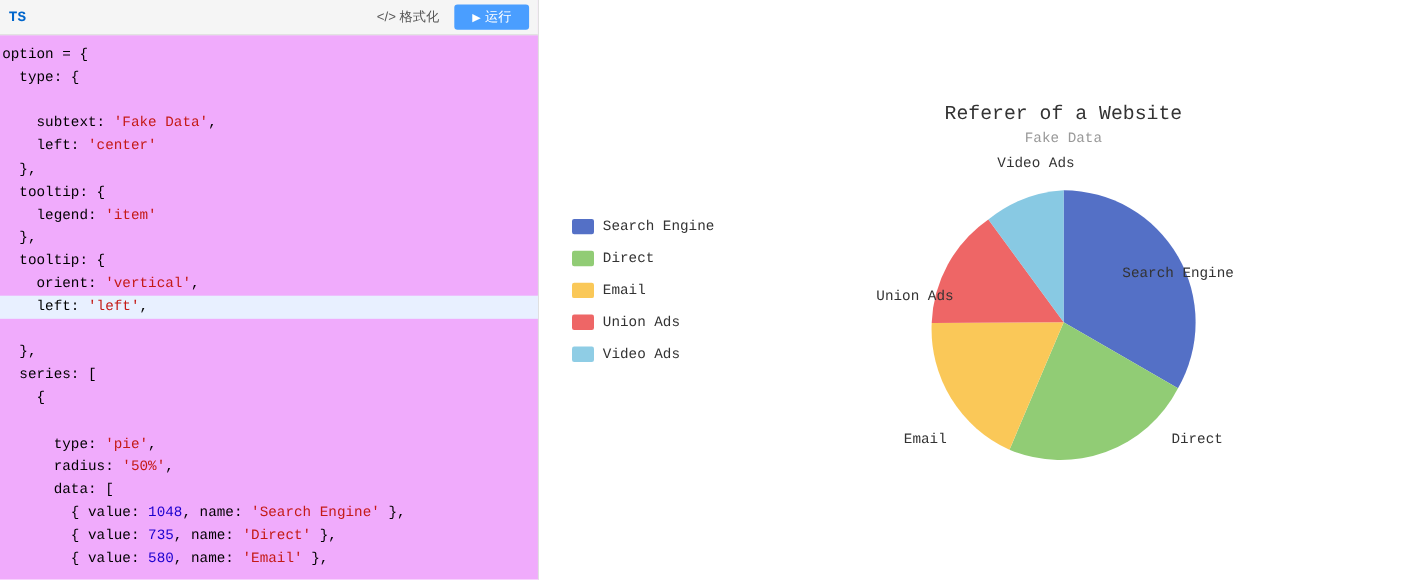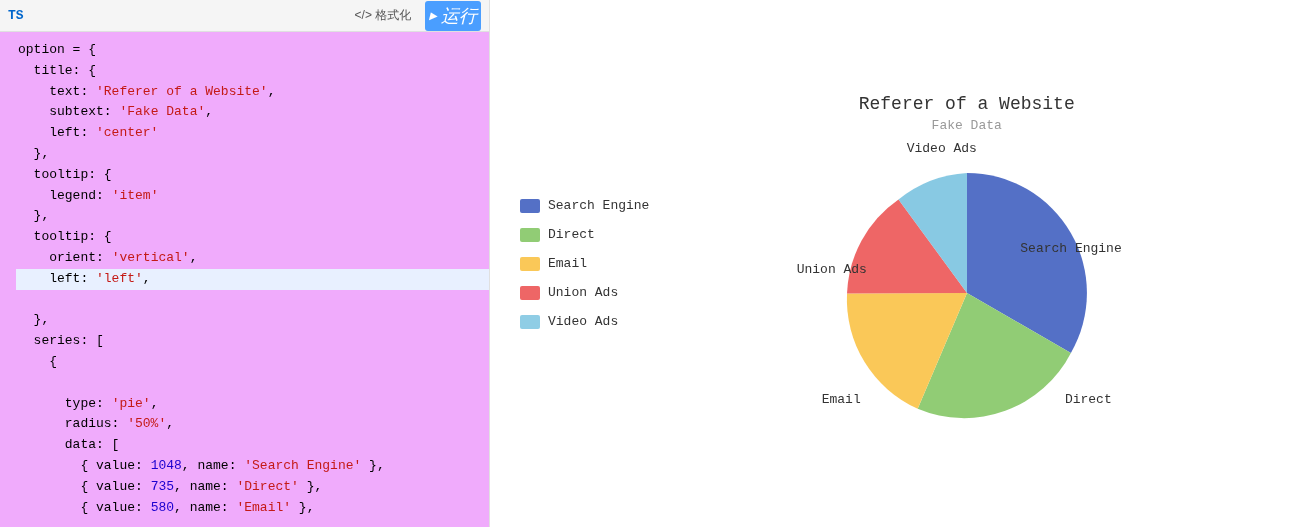--- a/index.html
+++ b/index.html
@@ -47,42 +47,40 @@
       color: #555;
       font-size: 12px;
       cursor: pointer;
       padding: 2px 6px;
     }
 
     .run-btn {
       background: #4a9eff;
       border: none;
       color: #fff;
-      font-size: 18px;
+      font-size: 12px;
       cursor: pointer;
-      padding: 3px 4px;
+      padding: 3px 16px;
       border-radius: 3px;
       display: flex;
       align-items: center;
       gap: 4px;
-      font-style: italic;
     }
 
     .run-btn::before {
       content: '▶';
       font-size: 10px;
     }
 
     .code-content {
       padding: 8px 2px;
       overflow-y: auto;
       flex: 1;
       line-height: 1.6;
       font-size: 13px;
-      margin-left: 16px;
     }
 
     .code-line { white-space: pre; }
 
     
     .kw { color: #000; }          
     .str { color: #c41a16; }      
     .num { color: #1c00cf; }       
     .highlight-line {
       background: #e8f0ff;
@@ -179,22 +177,22 @@
 
 <div class="code-panel">
   <div class="toolbar">
     <span class="ts-badge">TS</span>
     <div class="toolbar-spacer"></div>
     <button class="format-btn">&lt;/&gt; 格式化</button>
     <button class="run-btn">运行</button>
   </div>
   <div class="code-content">
     <span class="code-line"><span class="kw">option = {</span></span><br>
-    <span class="code-line"><span class="kw">  title: {</span></span><br>
-    <span class="code-line"><span class="kw">    text: </span><span class="str">'Referer of a Website'</span><span class="kw">,</span></span><br>
+    <span class="code-line"><span class="kw">  type: {</span></span><br>
+    <br>
     <span class="code-line"><span class="kw">    subtext: </span><span class="str">'Fake Data'</span><span class="kw">,</span></span><br>
     <span class="code-line"><span class="kw">    left: </span><span class="str">'center'</span></span><br>
     <span class="code-line"><span class="kw">  },</span></span><br>
     <span class="code-line"><span class="kw">  tooltip: {</span></span><br>
     <span class="code-line"><span class="kw">    legend: </span><span class="str">'item'</span></span><br>
     <span class="code-line"><span class="kw">  },</span></span><br>
     <span class="code-line"><span class="kw">  tooltip: {</span></span><br>
     <span class="code-line"><span class="kw">    orient: </span><span class="str">'vertical'</span><span class="kw">,</span></span><br>
     <span class="highlight-line"><span class="code-line"><span class="kw">    left: </span><span class="str">'left'</span><span class="kw">,</span></span></span><br>
     <span class="code-line"><span class="kw">  },</span></span><br>

